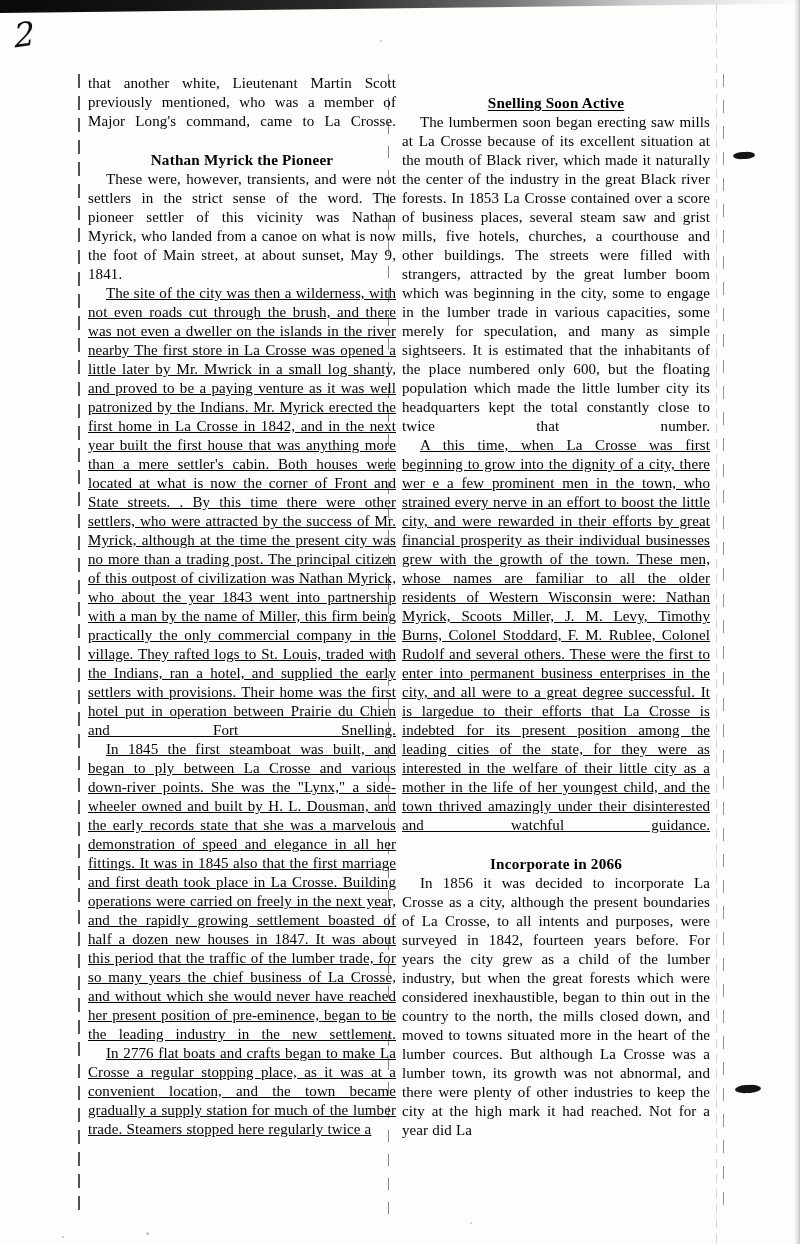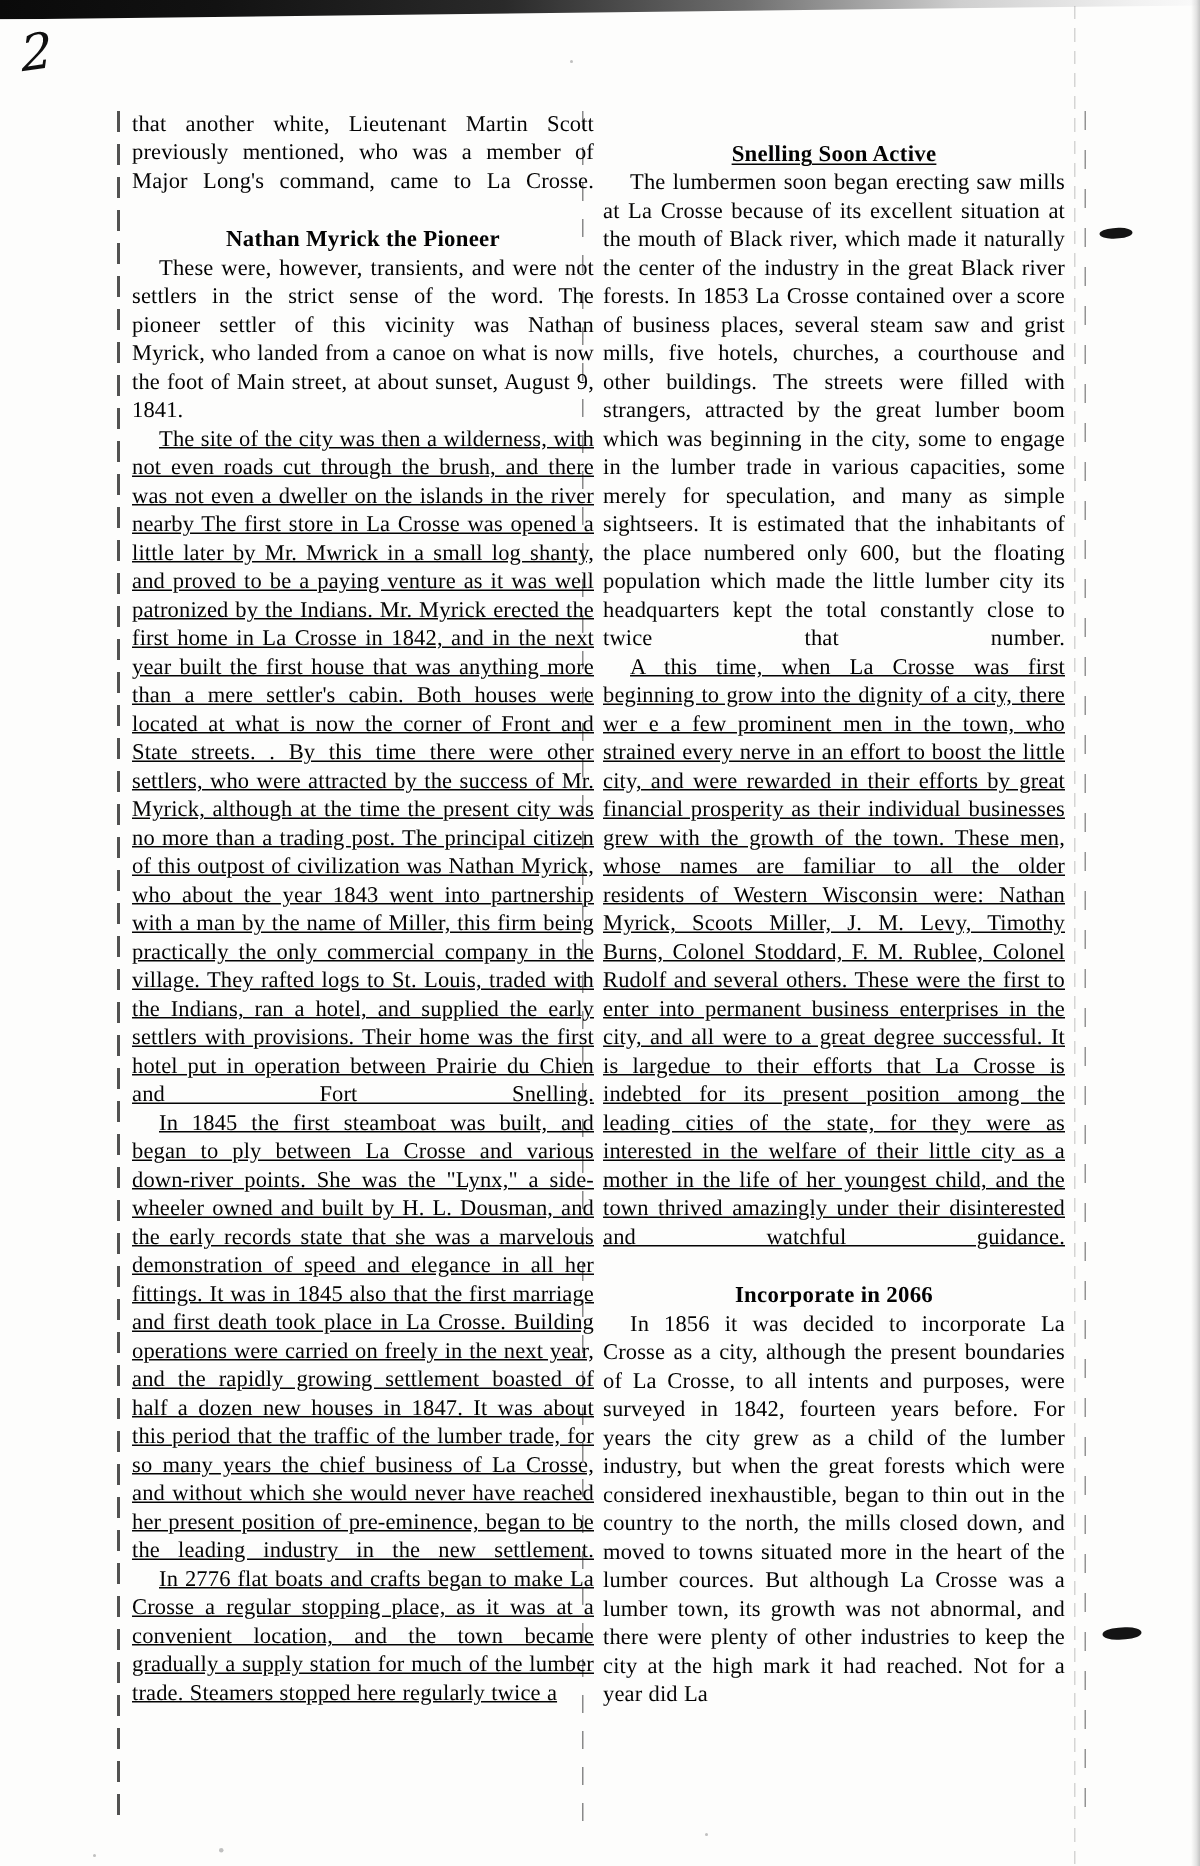--- a/index.html
+++ b/index.html
@@ -164,21 +164,21 @@
 
   <div class="clipping inkblur">
     <div class="col-rule-left"></div>
     <div class="col-rule-mid"></div>
     <div class="col-rule-right"></div>
 
     <div class="columns">
       <div class="column">
         <p class="para">that another white, Lieutenant Martin Scott previously mentioned, who was a member of Major Long's command, came to La Crosse.</p>
         <h2 class="subhead">Nathan Myrick the Pioneer</h2>
-        <p class="para indent">These were, however, transients, and were not settlers in the strict sense of the word. The pioneer settler of this vicinity was Nathan Myrick, who landed from a canoe on what is now the foot of Main street, at about sunset, August 9, 1841.</p>
+        <p class="para indent">These were, however, transients, and were not settlers in the strict sense of the word. The pioneer settler of this vicinity was Nathan Myrick, who landed from a canoe on what is now the foot of Main street, at about sunset, May 9, 1841.</p>
         <p class="para">The site of the city was then a wilderness, with not even roads cut through the brush, and there was not even a dweller on the islands in the river nearby  The first store in La Crosse was opened a little later by Mr. Mwrick in a small log shanty, and proved to be a paying venture as it was well patronized by the Indians.  Mr. Myrick erected the first home in La Crosse in 1842, and in the next year built the first house that was anything more than a mere settler's cabin.  Both houses were located at what is now the corner of Front and State streets. .  By this time there were other settlers, who were attracted by the success of Mr. Myrick, although at the time the present city was no more than a trading post.  The principal citizen of this outpost of civilization was Nathan Myrick, who about the year 1843 went into partnership with a man by the name of Miller, this firm being practically the only commercial company in the village.  They rafted logs to St. Louis, traded with the Indians, ran a hotel, and supplied the early settlers with provisions. Their home was the first hotel put in operation between Prairie du Chien and Fort Snelling.</p>
         <p class="para indent">In 1845 the first steamboat was built, and began to ply between La Crosse and various down-river points.  She was the "Lynx," a side-wheeler owned and built by H. L. Dousman, and the early records state that she was a marvelous demonstration of speed and elegance in all her fittings.    It was in 1845  also that the first marriage and  first  death took place in La Crosse.  Building operations were carried on freely in the next year, and the rapidly growing settlement boasted of half a dozen new houses in 1847. It was about this period that the traffic of the lumber trade, for so many years the chief business of La  Crosse,  and without which she would never have reached her present position of pre-eminence, began to be the leading industry in the new settlement.</p>
         <p class="para last">In 2776 flat boats and crafts began to make La Crosse a  regular stopping place, as it was at a convenient location, and the town became gradually a supply station for much of the lumber trade.  Steamers stopped here regularly  twice  a</p>
       </div>
 
       <div class="column">
         <h2 class="subhead underlined">Snelling Soon Active</h2>
         <p class="para indent">The lumbermen soon began erecting saw mills at La Crosse  because of its  excellent  situation  at  the mouth of Black river, which  made it naturally the center of the industry in the great Black river forests. In 1853 La Crosse contained over a score of  business  places,  several steam saw and grist mills, five hotels, churches,  a  courthouse and other buildings. The streets were filled with strangers, attracted by the great lumber boom which was beginning in the city, some to engage in the lumber trade in various capacities, some merely  for speculation, and many as simple sightseers.  It is estimated that the inhabitants of the place numbered only 600, but the floating population which made the little lumber city its headquarters kept the total constantly close to twice that number.</p>
         <p class="para">A this time, when La Crosse was first beginning to grow into the dignity of a city, there wer e a  few prominent men in the  town,  who strained every nerve in an effort to boost the little city, and were rewarded in their efforts by great financial prosperity as their individual businesses grew with the growth of the town.  These men, whose names are familiar to all the older residents of Western Wisconsin were: Nathan Myrick, Scoots Miller, J. M. Levy, Timothy Burns, Colonel Stoddard, F. M. Rublee, Colonel Rudolf and several others.  These were the first to enter into permanent business enterprises in the city, and all were to a great degree successful.  It is largedue to their efforts that La Crosse is indebted for its present position among the leading cities of the state, for they were as interested in the welfare of their little city as a mother in the life of her youngest child, and the town thrived amazingly under their disinterested and watchful guidance.</p>
         <h2 class="subhead">Incorporate in 2066</h2>

